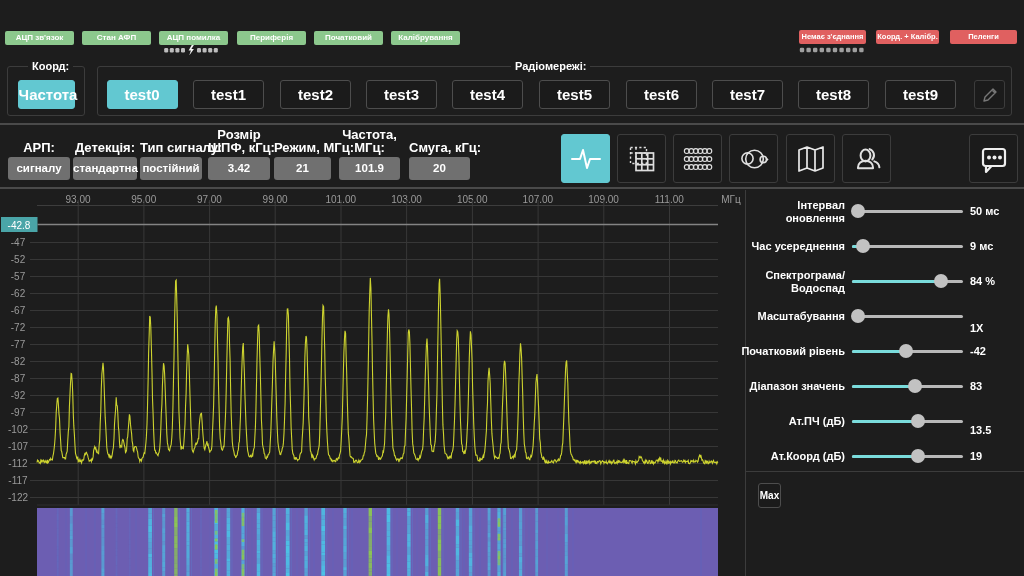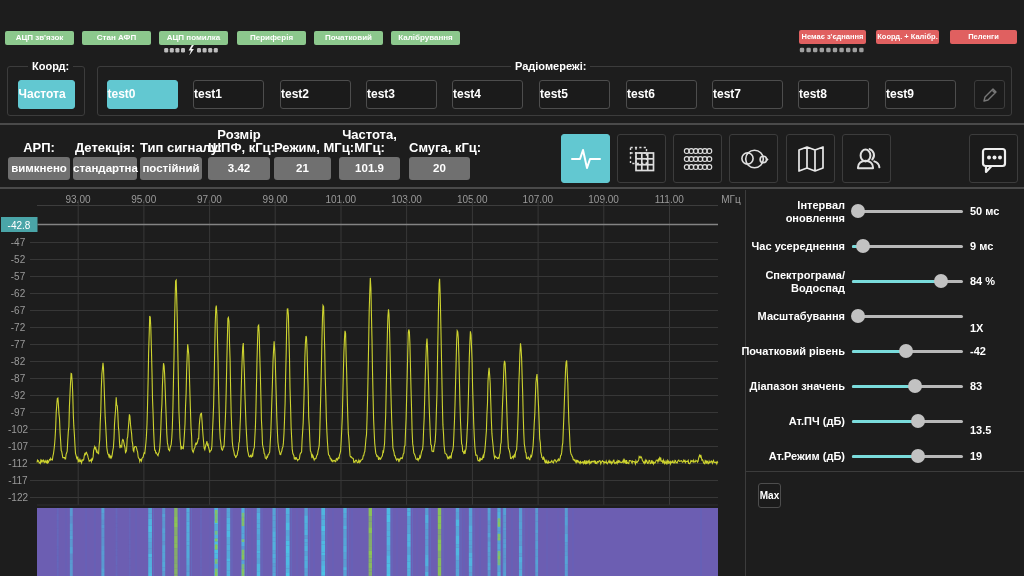--- a/index.html
+++ b/index.html
@@ -3,21 +3,21 @@
 *{margin:0;padding:0;box-sizing:border-box}
 html,body{background:#1d1d1d;width:1024px;height:576px;overflow:hidden}
 #app{position:relative;width:1024px;height:576px;background:#1d1d1d;font-family:"Liberation Sans",sans-serif}
 .gbtn{position:absolute;top:31px;width:69px;height:14px;background:#8cc88d;color:#fff;
  font-size:8px;font-weight:bold;text-align:center;line-height:14px;border-radius:2px}
 .rbtn{position:absolute;top:30px;height:14px;background:#e06060;color:#fff;
  font-size:7.5px;font-weight:bold;text-align:center;line-height:14px;border-radius:2px;white-space:nowrap}
 .fs{position:absolute;border:1px solid #3c3c3c;border-radius:3px}
 .fs .lg{position:absolute;top:-7px;background:#1d1d1d;color:#fff;font-size:11px;font-weight:bold;padding:0 4px}
 .tbtn{position:absolute;top:80px;width:71px;height:29px;background:#1b1b1b;border:1px solid #4d4d4d;
- border-radius:3px;color:#fff;font-size:12px;font-weight:bold;text-align:left;line-height:27px}
+ border-radius:3px;color:#fff;font-size:15px;font-weight:bold;text-align:center;line-height:27px}
 .teal{background:#62c8d1 !important;border:1px solid #62c8d1 !important}
 .pbtn{position:absolute;top:80px;left:974px;width:31px;height:29px;background:#1b1b1b;border:1px solid #3c3c3c;border-radius:3px;
  display:flex;align-items:center;justify-content:center}
 .sep{position:absolute;left:0;width:1024px;height:2px;background:#4a4a4a}
 .clab{position:absolute;color:#fff;font-size:13px;font-weight:bold;text-align:center;line-height:12.5px;white-space:nowrap}
 .cbtn{position:absolute;top:157px;height:23px;background:#707070;border-radius:3px;color:#fff;
  font-size:11.5px;font-weight:bold;text-align:center;line-height:23px}
 .ibtn{position:absolute;top:134px;width:49px;height:49px;background:#1b1b1b;border:1px solid #3c3c3c;border-radius:3px;
  display:flex;align-items:center;justify-content:center}
 .ibtn.sel{background:#62c8d1;border-color:#62c8d1}
@@ -84,21 +84,21 @@
     <div class="tbtn" style="left:798px">test8</div>
     <div class="tbtn" style="left:885px">test9</div>
     <div class="pbtn">
       <svg width="20" height="20" viewBox="0 0 20 20">
         <path d="M4 16l1-4 8-8 3 3-8 8zM12 5l3 3" fill="none" stroke="#777" stroke-width="1.4" stroke-linejoin="round"></path>
       </svg>
     </div>
 <div class="sep" style="top:123px"></div>
 <div class="sep" style="top:187px"></div>
 <div class="clab" style="left:8px;top:141.5px;width:62px">АРП:</div>
-    <div class="cbtn" style="left:8px;width:62px">вимкнено</div>
+    <div class="cbtn" style="left:8px;width:62px">сигналу</div>
     <div class="clab" style="left:73px;top:141.5px;width:64px">Детекція:</div>
     <div class="cbtn" style="left:73px;width:64px">стандартна</div>
     <div class="clab" style="left:140px;top:141.5px;width:62px">Тип сигналу:</div>
     <div class="cbtn" style="left:140px;width:62px">постійний</div>
     <div class="clab" style="left:208px;top:129px;width:62px">Розмір<br>ШПФ, кГц:</div>
     <div class="cbtn" style="left:208px;width:62px">3.42</div>
     <div class="clab" style="left:274px;top:141.5px;width:57px">Режим, МГц:</div>
     <div class="cbtn" style="left:274px;width:57px">21</div>
     <div class="clab" style="left:339px;top:129px;width:61px">Частота,<br>МГц:</div>
     <div class="cbtn" style="left:339px;width:61px">101.9</div>
@@ -732,19 +732,19 @@
     <div class="slab" style="top:380px">Діапазон значень</div>
     <div class="trk" style="top:384.5px;left:852px;width:111px"></div>
     <div class="trkf" style="top:384.5px;left:852px;width:63px"></div>
     <div class="thumb" style="top:379px;left:908px"></div>
     <div class="sval" style="top:379px">83</div>
     <div class="slab" style="top:415px">Ат.ПЧ (дБ)</div>
     <div class="trk" style="top:419.5px;left:852px;width:111px"></div>
     <div class="trkf" style="top:419.5px;left:852px;width:66px"></div>
     <div class="thumb" style="top:414px;left:911px"></div>
     <div class="sval" style="top:423px">13.5</div>
-    <div class="slab" style="top:450px">Ат.Режим (дБ)</div>
+    <div class="slab" style="top:450px">Ат.Коорд (дБ)</div>
     <div class="trk" style="top:454.5px;left:852px;width:111px"></div>
     <div class="trkf" style="top:454.5px;left:852px;width:66px"></div>
     <div class="thumb" style="top:449px;left:911px"></div>
     <div class="sval" style="top:449px">19</div>
     <div class="rsep"></div>
     <div class="maxbtn">Max</div>
 </div>
 </body></html>

